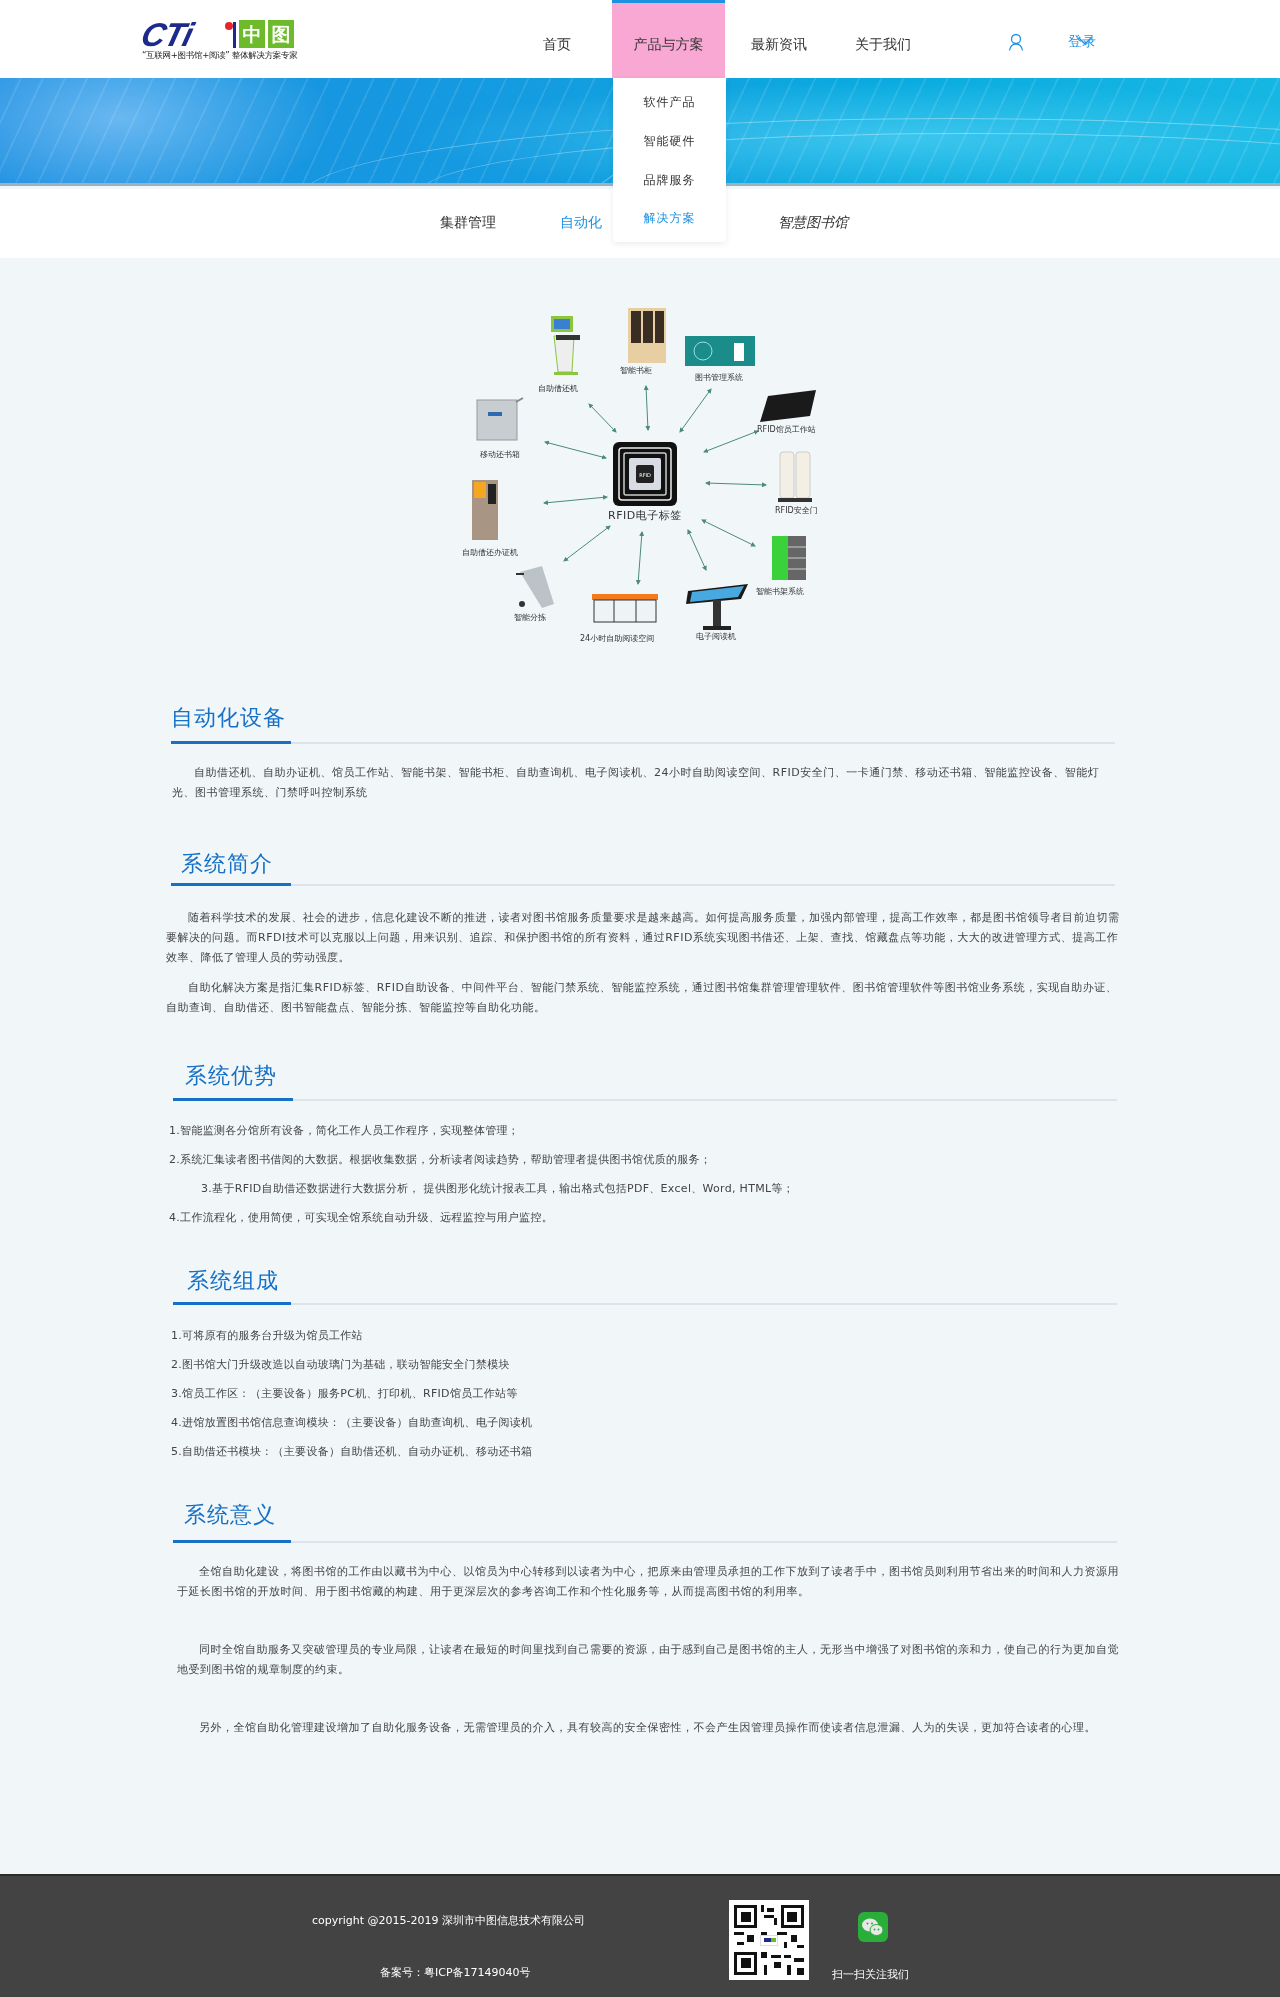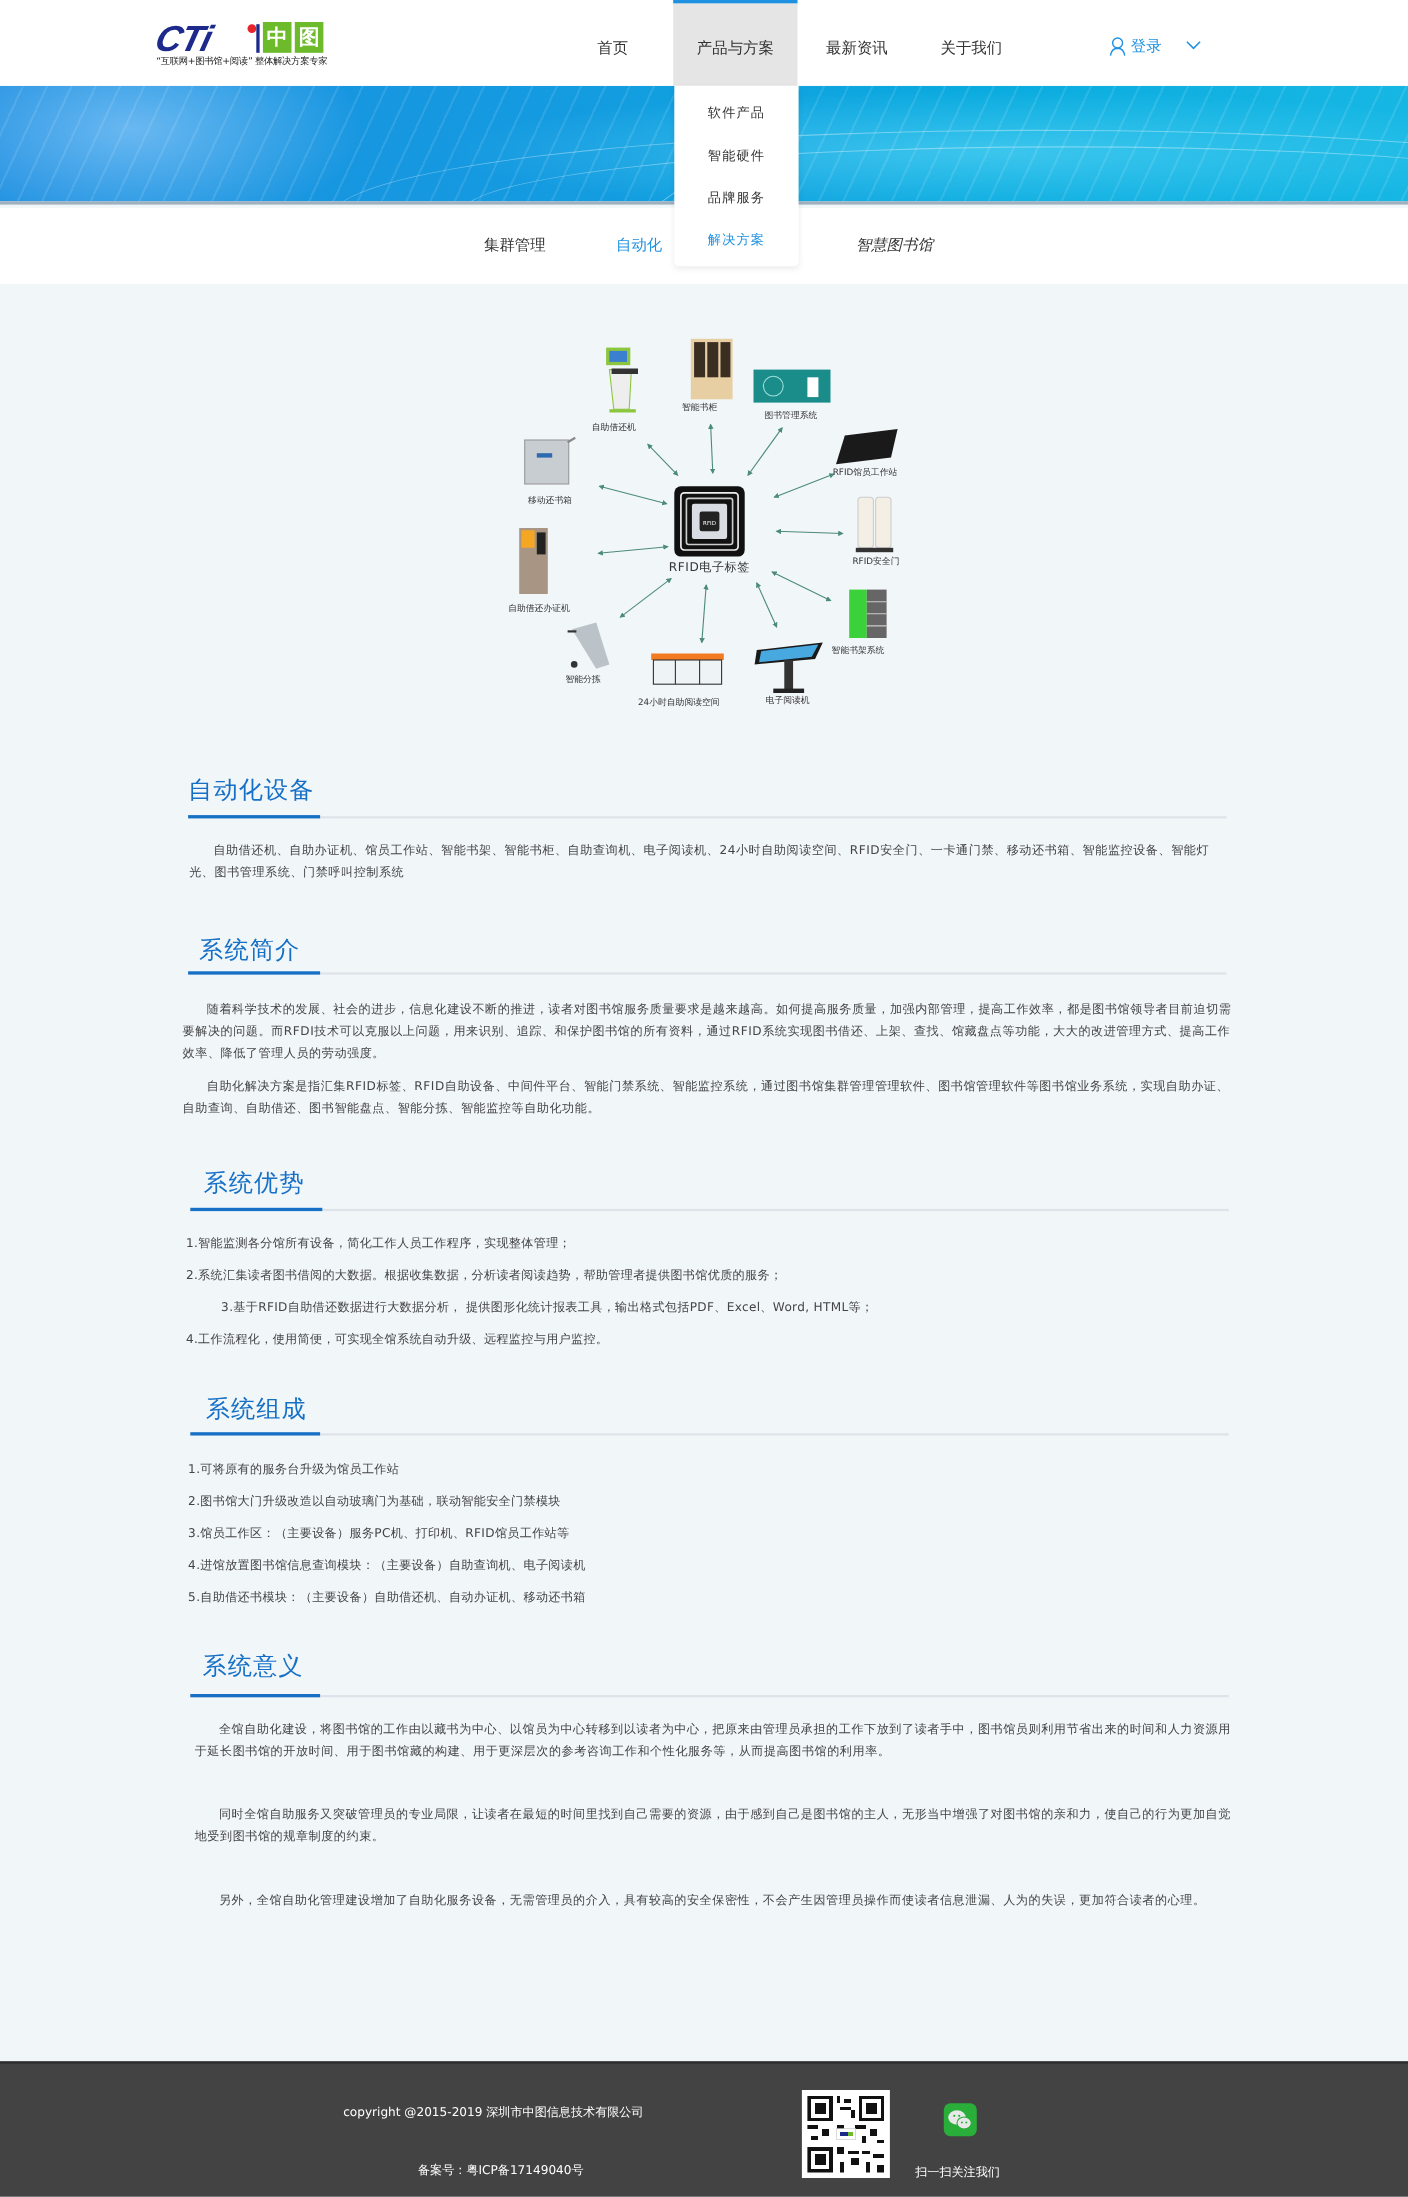--- a/index.html
+++ b/index.html
@@ -12,25 +12,25 @@
   .logo .cti { position: absolute; left: 0; top: 0; font-family: "Liberation Sans", sans-serif; font-style: italic; font-weight: 900; font-size: 33px; color: #1d2a8c; letter-spacing: -1px; line-height: 32px; transform: skewX(-14deg); }
   .logo .dot { position: absolute; left: 83px; top: 3px; width: 8px; height: 8px; border-radius: 50%; background: #e8242b; }
   .logo .bar { position: absolute; left: 91px; top: 3px; width: 3px; height: 26px; background: #1d2a8c; }
   .logo .zt { position: absolute; left: 97px; top: 1px; height: 28px; display: flex; gap: 3px; }
   .logo .zt span { display: inline-block; width: 26px; height: 28px; background: #6dbb2b; color: #fff; font-size: 19px; line-height: 28px; text-align: center; font-weight: bold; }
   .logo .slogan { position: absolute; left: 0; top: 31px; font-size: 8.5px; color: #222; white-space: nowrap; letter-spacing: -0.3px; }
 
   .nav { position: absolute; left: 520px; top: 0; height: 78px; display: flex; }
   .nav-item { height: 78px; line-height: 88px; font-size: 14px; color: #333; text-align: center; cursor: pointer; }
   .nav-item.home { width: 74px; margin-left: 0; }
-  .nav-item.products { width: 113px; margin-left: 18px; background: #e5e5e5; border-top: 3px solid #1e91e0; line-height: 82px; }
+  .nav-item.products { width: 113px; margin-left: 18px; background: #f9a8d4; border-top: 3px solid #1e91e0; line-height: 82px; }
   .nav-item.news { width: 108px; }
   .nav-item.about { width: 100px; }
 
-  .login { position: absolute; left: 1008px; top: 33px; display: flex; align-items: center; color: #1e91e0; font-size: 14px; cursor: pointer; }
+  .login { position: absolute; left: 1008px; top: 33px; display: flex; align-items: center; color: #1e91e0; font-size: 14px; cursor: pointer; gap: 40px; }
   .login .user-icon { width: 16px; height: 18px; margin-right: 4px; }
   .chevron { position: absolute; left: 1078px; top: 36px; width: 14px; height: 10px; cursor: pointer; }
 
   
   .dropdown { position: absolute; left: 613px; top: 78px; width: 113px; height: 164px; background: #fff; border-radius: 0 0 4px 4px; box-shadow: 0 2px 6px rgba(0,0,0,0.08); z-index: 6; }
   .dropdown .dd-item { position: absolute; left: 0; width: 113px; text-align: center; font-size: 12px; color: #333; letter-spacing: 1px; cursor: pointer; }
   .dropdown .dd-item.active { color: #1e91e0; }
 
   
   .banner { position: absolute; left: 0; top: 78px; width: 1280px; height: 108px; overflow: hidden;

